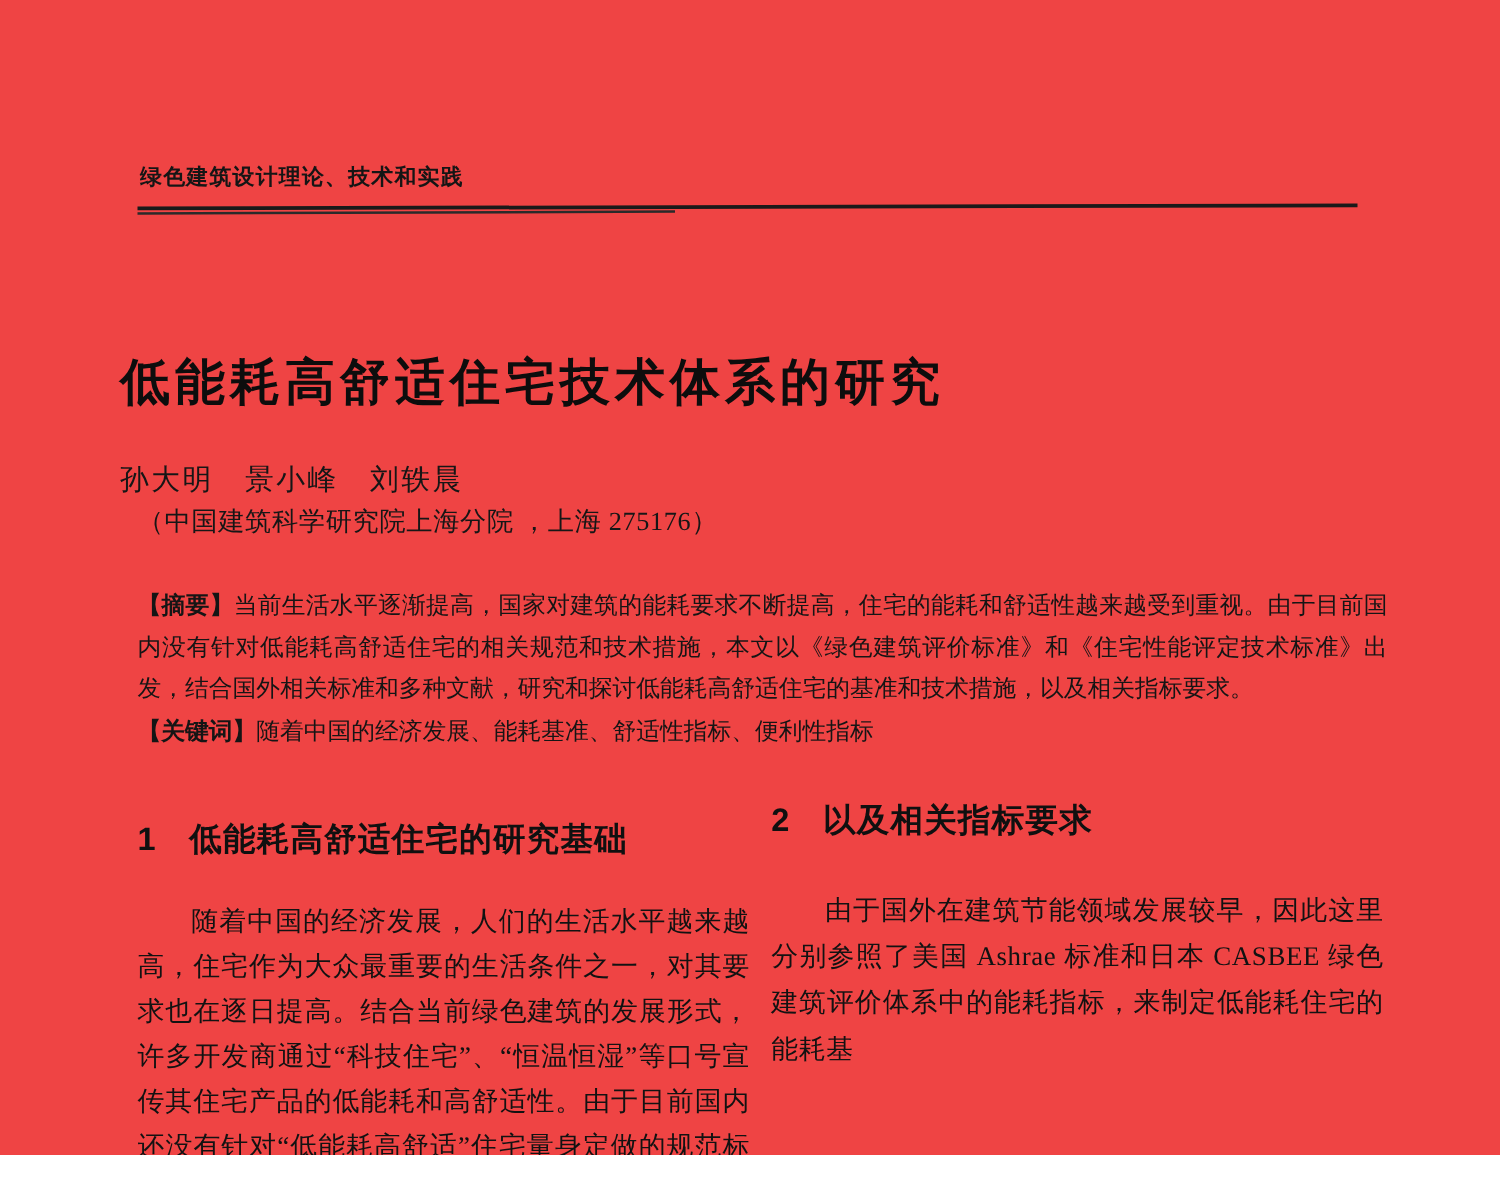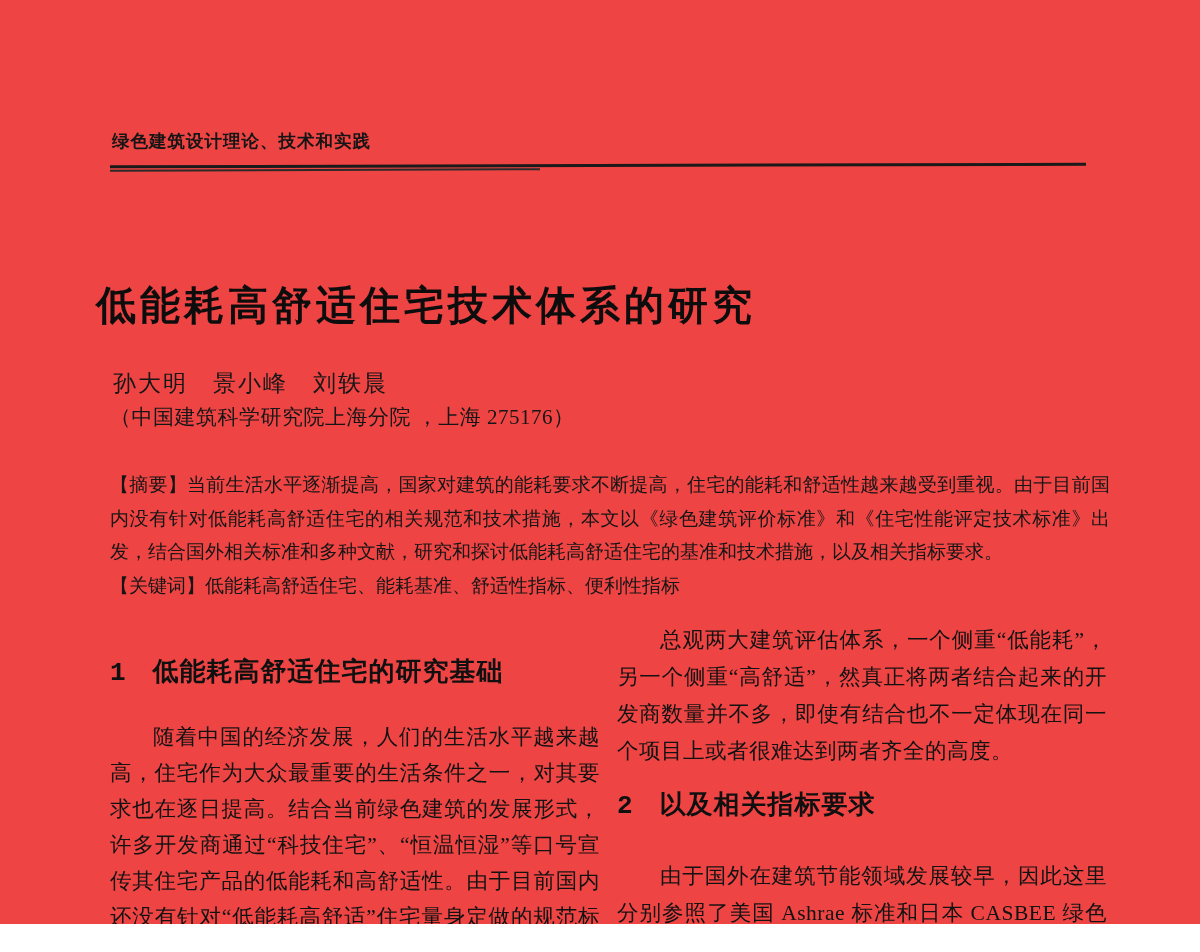--- a/index.html
+++ b/index.html
@@ -50,21 +50,21 @@
     top: 251px;
     font-family: "Liberation Sans", "DejaVu Sans", sans-serif;
     font-weight: bold;
     font-size: 40px;
     letter-spacing: 4px;
     color: #0d0d0d;
     white-space: nowrap;
   }
   .authors {
     position: absolute;
-    left: 113px;
+    left: 96px;
     top: 368px;
     font-size: 23px;
     letter-spacing: 2px;
     color: #161616;
     white-space: nowrap;
   }
   .affiliation {
     position: absolute;
     left: 110px;
     top: 403px;
@@ -83,37 +83,37 @@
     text-align: justify;
     color: #151515;
   }
   .abstract-block p {
     margin: 0;
   }
   .kw-line {
     margin-top: 0;
   }
   .bold-label {
-    font-weight: normal;
+    font-weight: bold;
   }
   .column {
     position: absolute;
     width: 490px;
     color: #121212;
   }
   .col-left {
     left: 110px;
     top: 630px;
   }
   .col-right {
     left: 617px;
     top: 622px;
   }
   .section-heading {
-    font-family: Liberation Mono, monospace;
+    font-family: Liberation Sans, sans-serif;
     font-weight: bold;
     font-size: 26px;
     letter-spacing: 1px;
     margin: 0;
     color: #101010;
     white-space: nowrap;
   }
   .col-left .section-heading {
     margin-top: 24px;
     margin-bottom: 30px;
@@ -151,27 +151,26 @@
   <div class="header-rule-2"></div>
 
   <h1 class="paper-title">低能耗高舒适住宅技术体系的研究</h1>
 
   <div class="authors">孙大明　景小峰　刘轶晨</div>
 
   <div class="affiliation">（中国建筑科学研究院上海分院 ，上海 275176）</div>
 
   <div class="abstract-block">
     <p><span class="bold-label">【摘要】</span><span>当前生活水平逐渐提高，国家对建筑的能耗要求不断提高，住宅的能耗和舒适性越来越受到重视。由于目前国内没有针对低能耗高舒适住宅的相关规范和技术措施，本文以《绿色建筑评价标准》和《住宅性能评定技术标准》出发，结合国外相关标准和多种文献，研究和探讨低能耗高舒适住宅的基准和技术措施，以及相关指标要求。</span></p>
-    <p class="kw-line"><span class="bold-label">【关键词】</span><span>低能耗高舒适住宅、能耗基准、舒适性指标、便利性指标</span></p>
+    <p class="kw-line"><span class="bold-label">【关键词】</span><span>随着中国的经济发展、能耗基准、舒适性指标、便利性指标</span></p>
   </div>
 
   <div class="column col-left">
     <h2 class="section-heading"><span class="section-num">1</span><span>低能耗高舒适住宅的研究基础</span></h2>
     <p class="body-para">随着中国的经济发展，人们的生活水平越来越高，住宅作为大众最重要的生活条件之一，对其要求也在逐日提高。结合当前绿色建筑的发展形式，许多开发商通过“科技住宅”、“恒温恒湿”等口号宣传其住宅产品的低能耗和高舒适性。由于目前国内还没有针对“低能耗高舒适”住宅量身定做的规范标准体系，本文参考了以《绿色建筑评价标准》和《住</p>
   </div>
 
   <div class="column col-right">
-    <p class="body-para">总观两大建筑评估体系，一个侧重“低能耗”，另一个侧重“高舒适”，然真正将两者结合起来的开发商数量并不多，即使有结合也不一定体现在同一个项目上或者很难达到两者齐全的高度。</p>
     <h2 class="section-heading"><span class="section-num">2</span><span>以及相关指标要求</span></h2>
     <p class="body-para">由于国外在建筑节能领域发展较早，因此这里分别参照了美国 Ashrae 标准和日本 CASBEE 绿色建筑评价体系中的能耗指标，来制定低能耗住宅的能耗基</p>
   </div>
 
 </div>
 
 </body></html>

